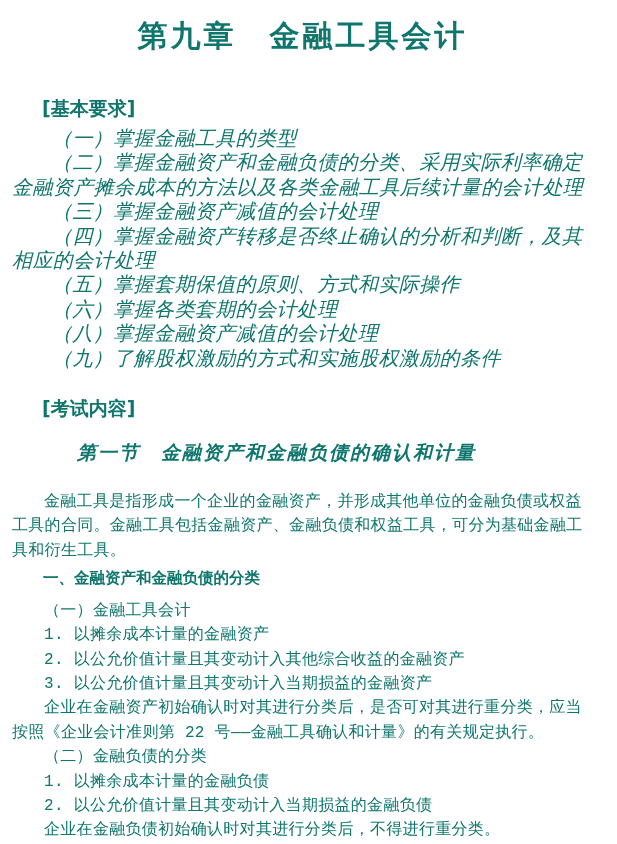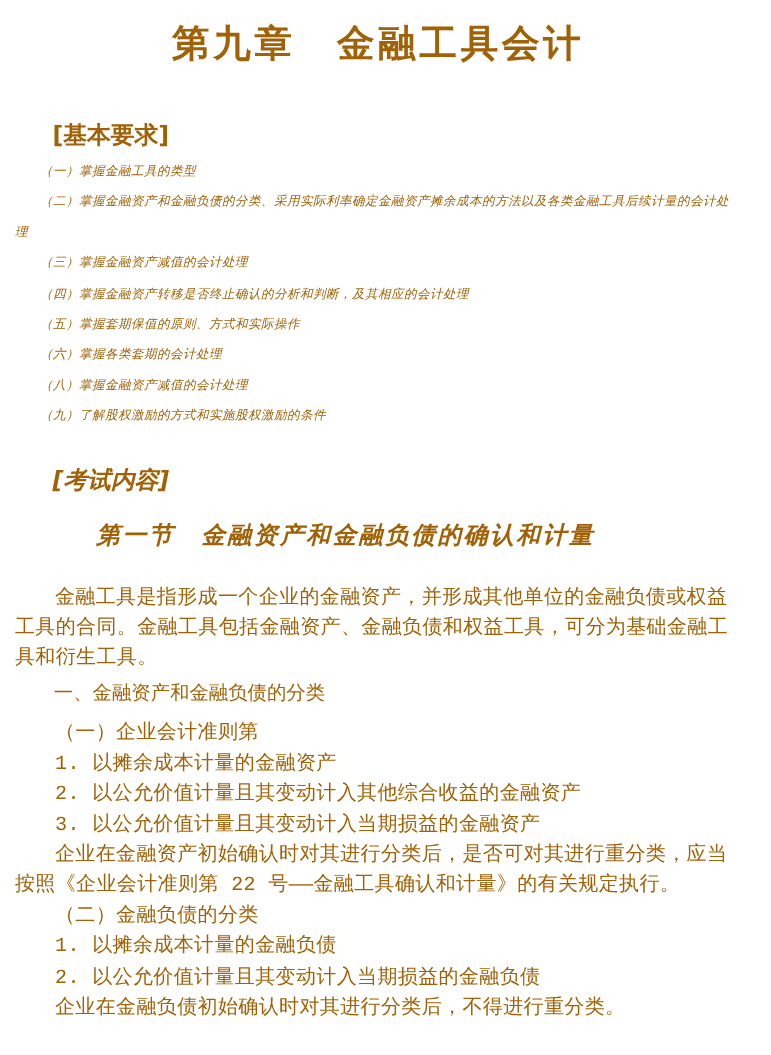--- a/index.html
+++ b/index.html
@@ -7,44 +7,44 @@
     padding: 0;
     background: #ffffff;
   }
   .page {
     position: relative;
     width: 617px;
     height: 844px;
     box-sizing: border-box;
     padding: 16px 24px 0 12px;
     background: #ffffff;
-    color: #a16207;
+    color: #0f766e;
     font-family: "DejaVu Serif", serif;
     overflow: hidden;
   }
   .chapter-title {
     text-align: center;
     font-size: 30px;
     font-weight: bold;
     letter-spacing: 3px;
     line-height: 40px;
     margin: 0;
     font-family: "DejaVu Serif", serif;
   }
   .bracket-label {
     font-family: "DejaVu Sans", "Liberation Sans", sans-serif;
     font-weight: bold;
     font-size: 19px;
     line-height: 20px;
     margin: 0 0 0 30px;
   }
   .label-basic { margin-top: 42px; margin-bottom: 8px; }
-  .label-exam  { margin-top: 28px; font-style: italic; }
+  .label-exam  { margin-top: 28px; }
   .kai-item {
-    font-size: 10px;
+    font-size: 20px;
     line-height: 24.4px;
     text-indent: 2em;
     margin: 0;
     font-style: italic;
     letter-spacing: 0.4px;
     font-family: "DejaVu Serif", serif;
   }
   .section-heading {
     text-align: center;
     font-size: 19px;
@@ -60,21 +60,21 @@
     font-size: 16px;
     line-height: 24.4px;
     text-indent: 2em;
     margin: 0;
     letter-spacing: 0.3px;
     font-family: Liberation Mono, monospace;
   }
   .intro-para { margin-top: 26px; }
   .bold-heading {
     font-family: "DejaVu Sans", "Liberation Sans", sans-serif;
-    font-weight: normal;
+    font-weight: bold;
     font-size: 15.5px;
     line-height: 24.4px;
     text-indent: 2em;
     margin: 3px 0 8px 0;
   }
 </style>
 </head>
 <body>
 
 <div class="page">
@@ -96,21 +96,21 @@
 
   <p class="bracket-label label-exam">[考试内容]</p>
 
   <h2 class="section-heading">第一节　金融资产和金融负债的确认和计量</h2>
 
   <p class="song-para intro-para">金融工具是指形成一个企业的金融资产，并形成其他单位的金融负债或权益工具的合同。金融工具包括金融资产、金融负债和权益工具，可分为基础金融工具和衍生工具。</p>
 
   <p class="bold-heading">一、金融资产和金融负债的分类</p>
 
   <div>
-    <p class="song-para">（一）企业会计准则第</p>
+    <p class="song-para">（一）金融工具会计</p>
     <p class="song-para">1. 以摊余成本计量的金融资产</p>
     <p class="song-para">2. 以公允价值计量且其变动计入其他综合收益的金融资产</p>
     <p class="song-para">3. 以公允价值计量且其变动计入当期损益的金融资产</p>
     <p class="song-para">企业在金融资产初始确认时对其进行分类后，是否可对其进行重分类，应当按照《企业会计准则第 22 号——金融工具确认和计量》的有关规定执行。</p>
   </div>
 
   <div>
     <p class="song-para">（二）金融负债的分类</p>
     <p class="song-para">1. 以摊余成本计量的金融负债</p>
     <p class="song-para">2. 以公允价值计量且其变动计入当期损益的金融负债</p>

